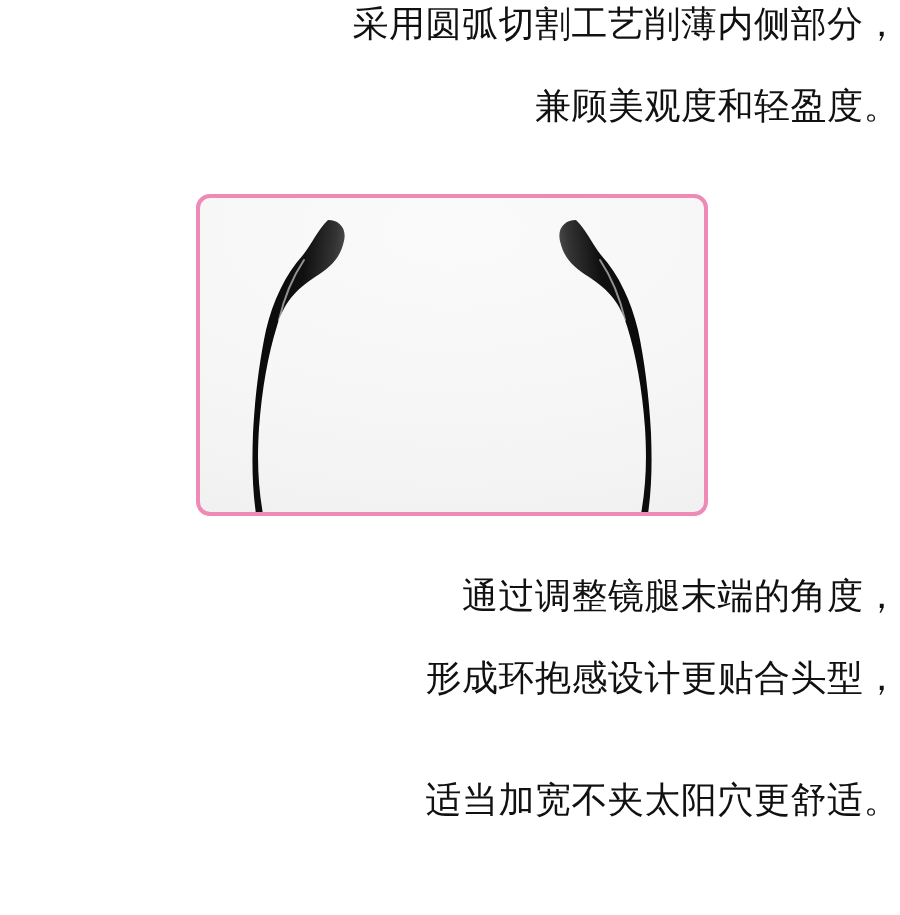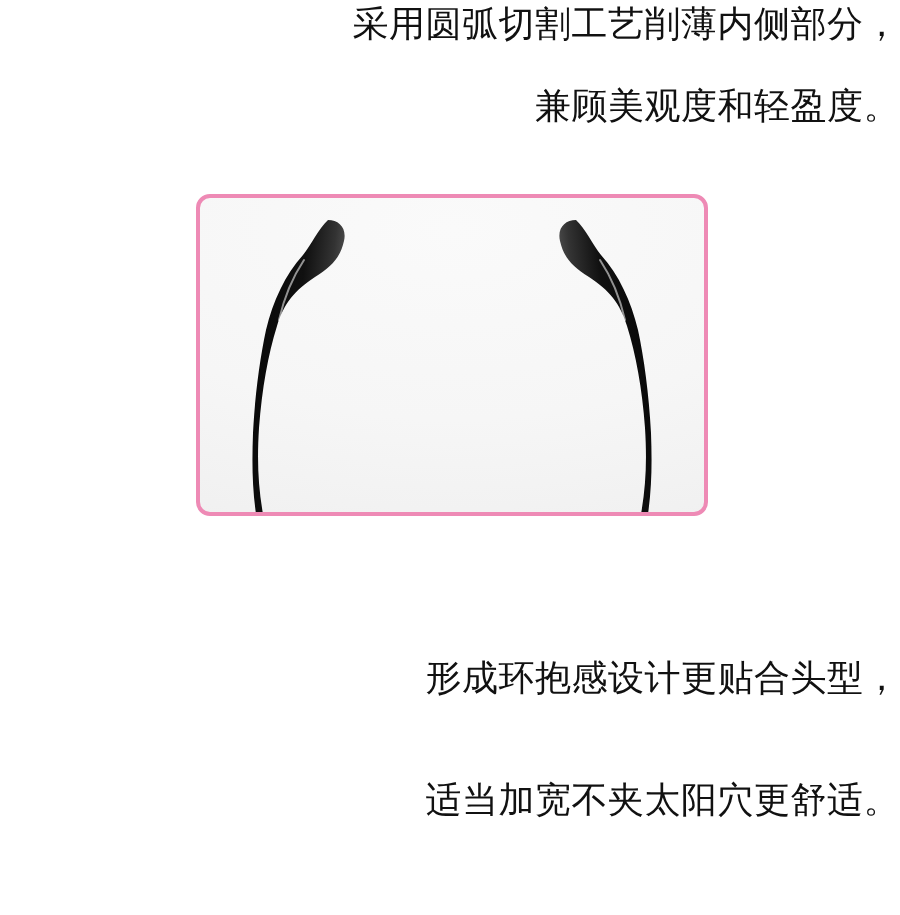--- a/index.html
+++ b/index.html
@@ -95,16 +95,17 @@
                  L56,316
                  C52,288 52,262 53,235
                  C55,196 60,160 66,132
                  C73,103 85,77 103,57
                  C111,47 119,30 128,22 Z"></path>
         <path d="M104,62 C92,80 84,100 79,122" fill="none" stroke="#ffffff" stroke-width="2" stroke-linecap="round" opacity="0.55"></path>
       </g>
     </svg>
   </div>
 
+  <p class="txt desc1">通过调整镜腿末端的角度，</p>
   <p class="txt desc2">形成环抱感设计更贴合头型，</p>
   <p class="txt desc3">适当加宽不夹太阳穴更舒适。</p>
 
 </div>
 
 </body></html>

